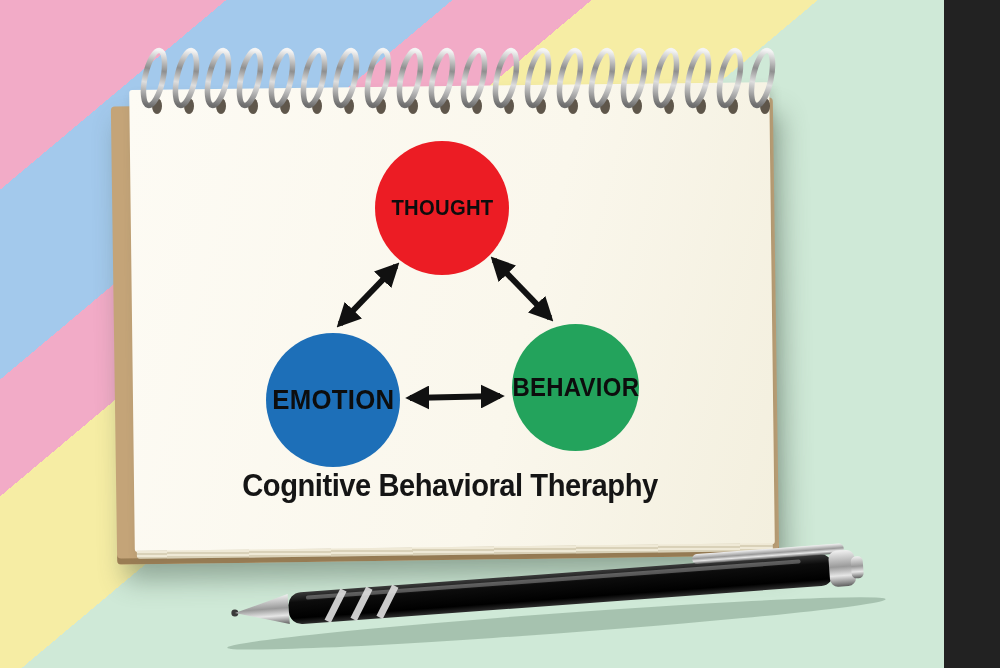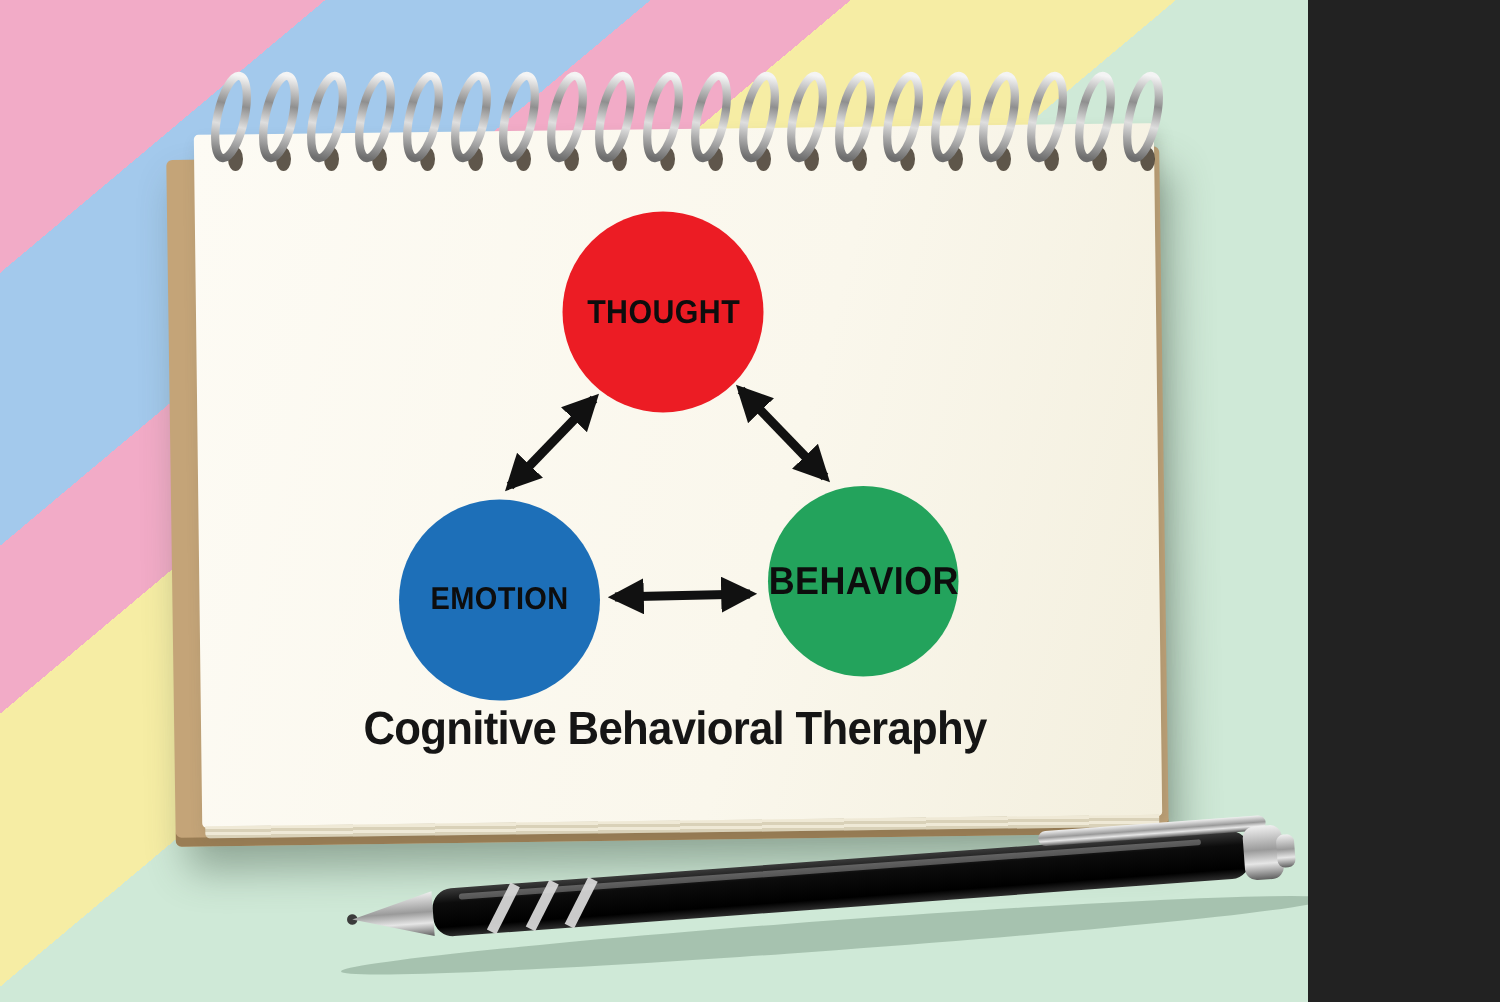--- a/index.html
+++ b/index.html
@@ -1,18 +1,18 @@
 <!DOCTYPE html>
 <html><head>
 <meta charset="utf-8">
 <style>
   * { margin:0; padding:0; box-sizing:border-box; }
   body { background:#222; font-family:"Liberation Sans", sans-serif; }
   .scene{
-    position:relative; width:872px; height:668px; overflow:hidden;
+    position:relative; width:944px; height:668px; overflow:hidden;
     background:linear-gradient(140deg,
       #f2abc7 0%, #f2abc7 13%,
       #a3c9ec 13%, #a3c9ec 26%,
       #f2abc7 26%, #f2abc7 34%,
       #f6eda4 34%, #f6eda4 47%,
       #cfe9d7 47%, #cfe9d7 100%);
   }
   .board{
     position:absolute; left:114px; top:102px; width:662px; height:458px;
     background:#c4a478; border-radius:4px; transform:rotate(-0.8deg);
@@ -32,21 +32,21 @@
     border-radius:0 0 3px 3px;
   }
   .spiral{ position:absolute; left:138px; top:34px; z-index:4; }
   .node{
     position:absolute; border-radius:50%;
     display:flex; align-items:center; justify-content:center;
     color:#0d0d0d; font-weight:bold; z-index:3;
   }
   .node span{ transform:scaleX(.92); letter-spacing:.3px; white-space:nowrap; }
   .node-thought { left:375px; top:141px; width:134px; height:134px; background:#ec1c24; font-size:22px; }
-  .node-emotion { left:266px; top:333px; width:134px; height:134px; background:#1d6fb8; font-size:21px; }
+  .node-emotion { left:266px; top:333px; width:134px; height:134px; background:#1d6fb8; font-size:28px; }
   .node-behavior{ left:512px; top:324px; width:127px; height:127px; background:#23a35c; font-size:26px; }
   .arrows{ position:absolute; left:0; top:0; z-index:3; pointer-events:none; }
   .caption{
     position:absolute; left:150px; top:468px; width:600px; text-align:center;
     font-size:31px; font-weight:bold; color:#151515; z-index:3;
     transform:scaleX(.94); letter-spacing:-.5px;
   }
   .pen{ position:absolute; left:195px; top:535px; z-index:6; }
 </style>
 </head>

